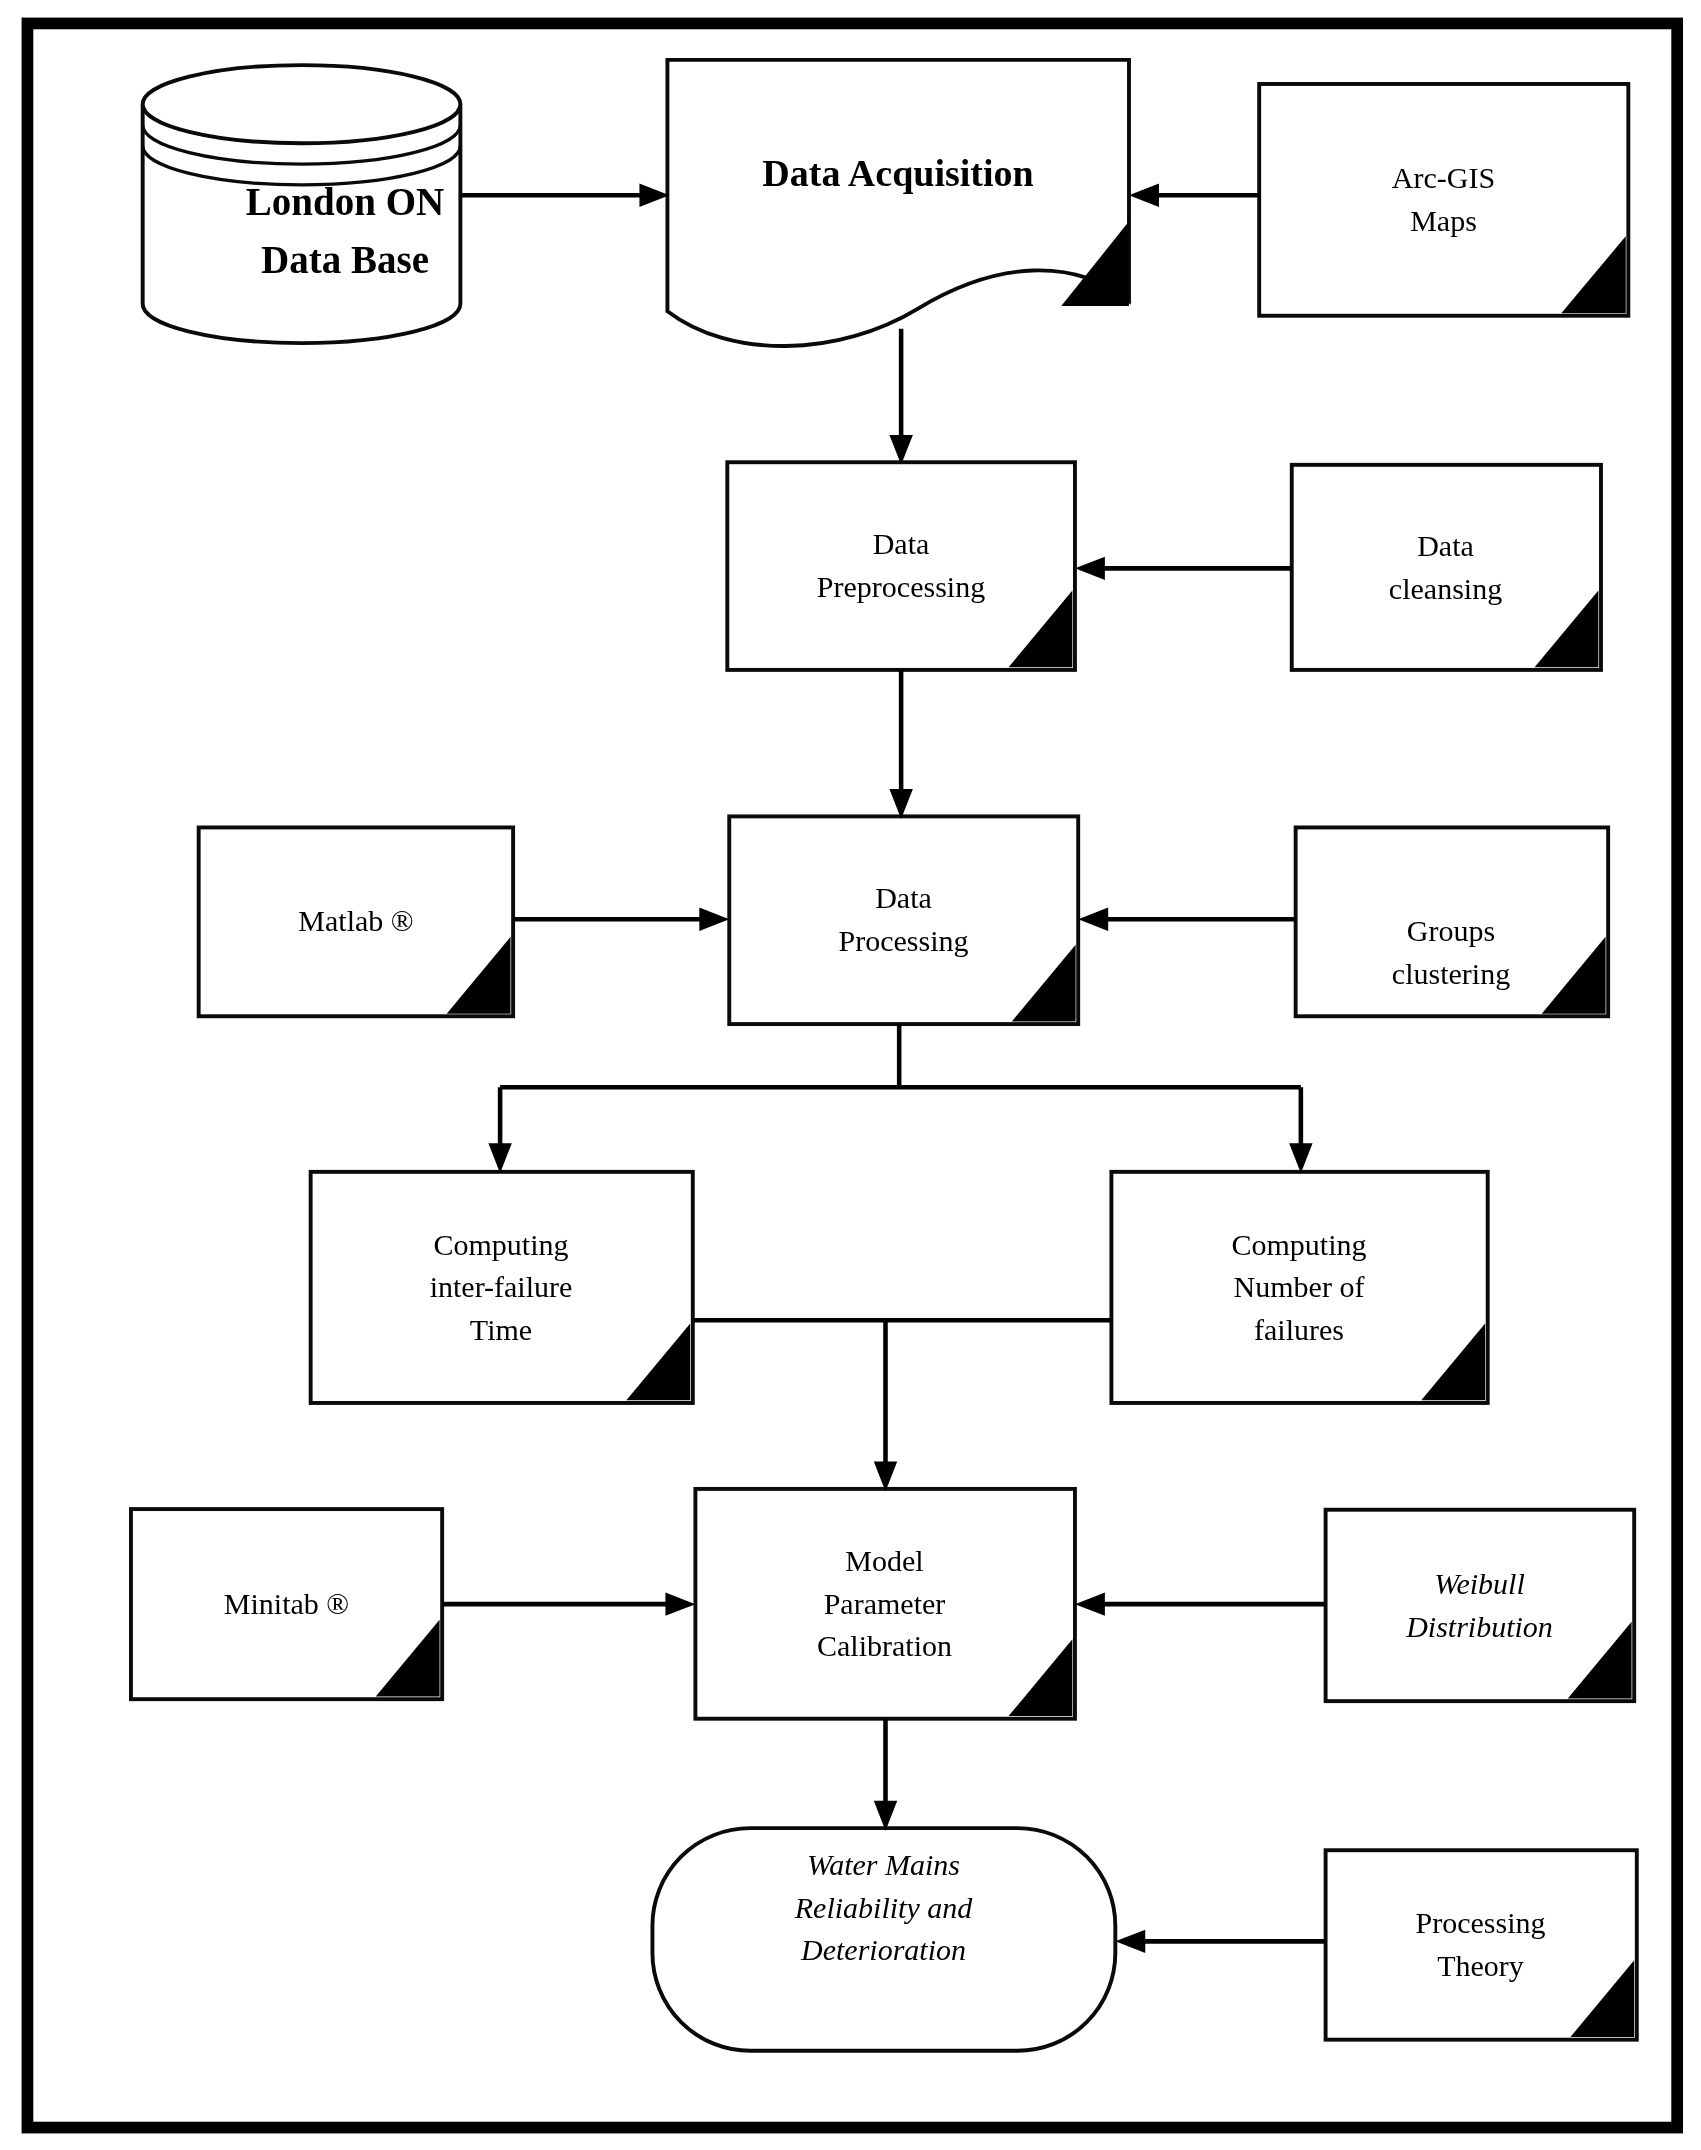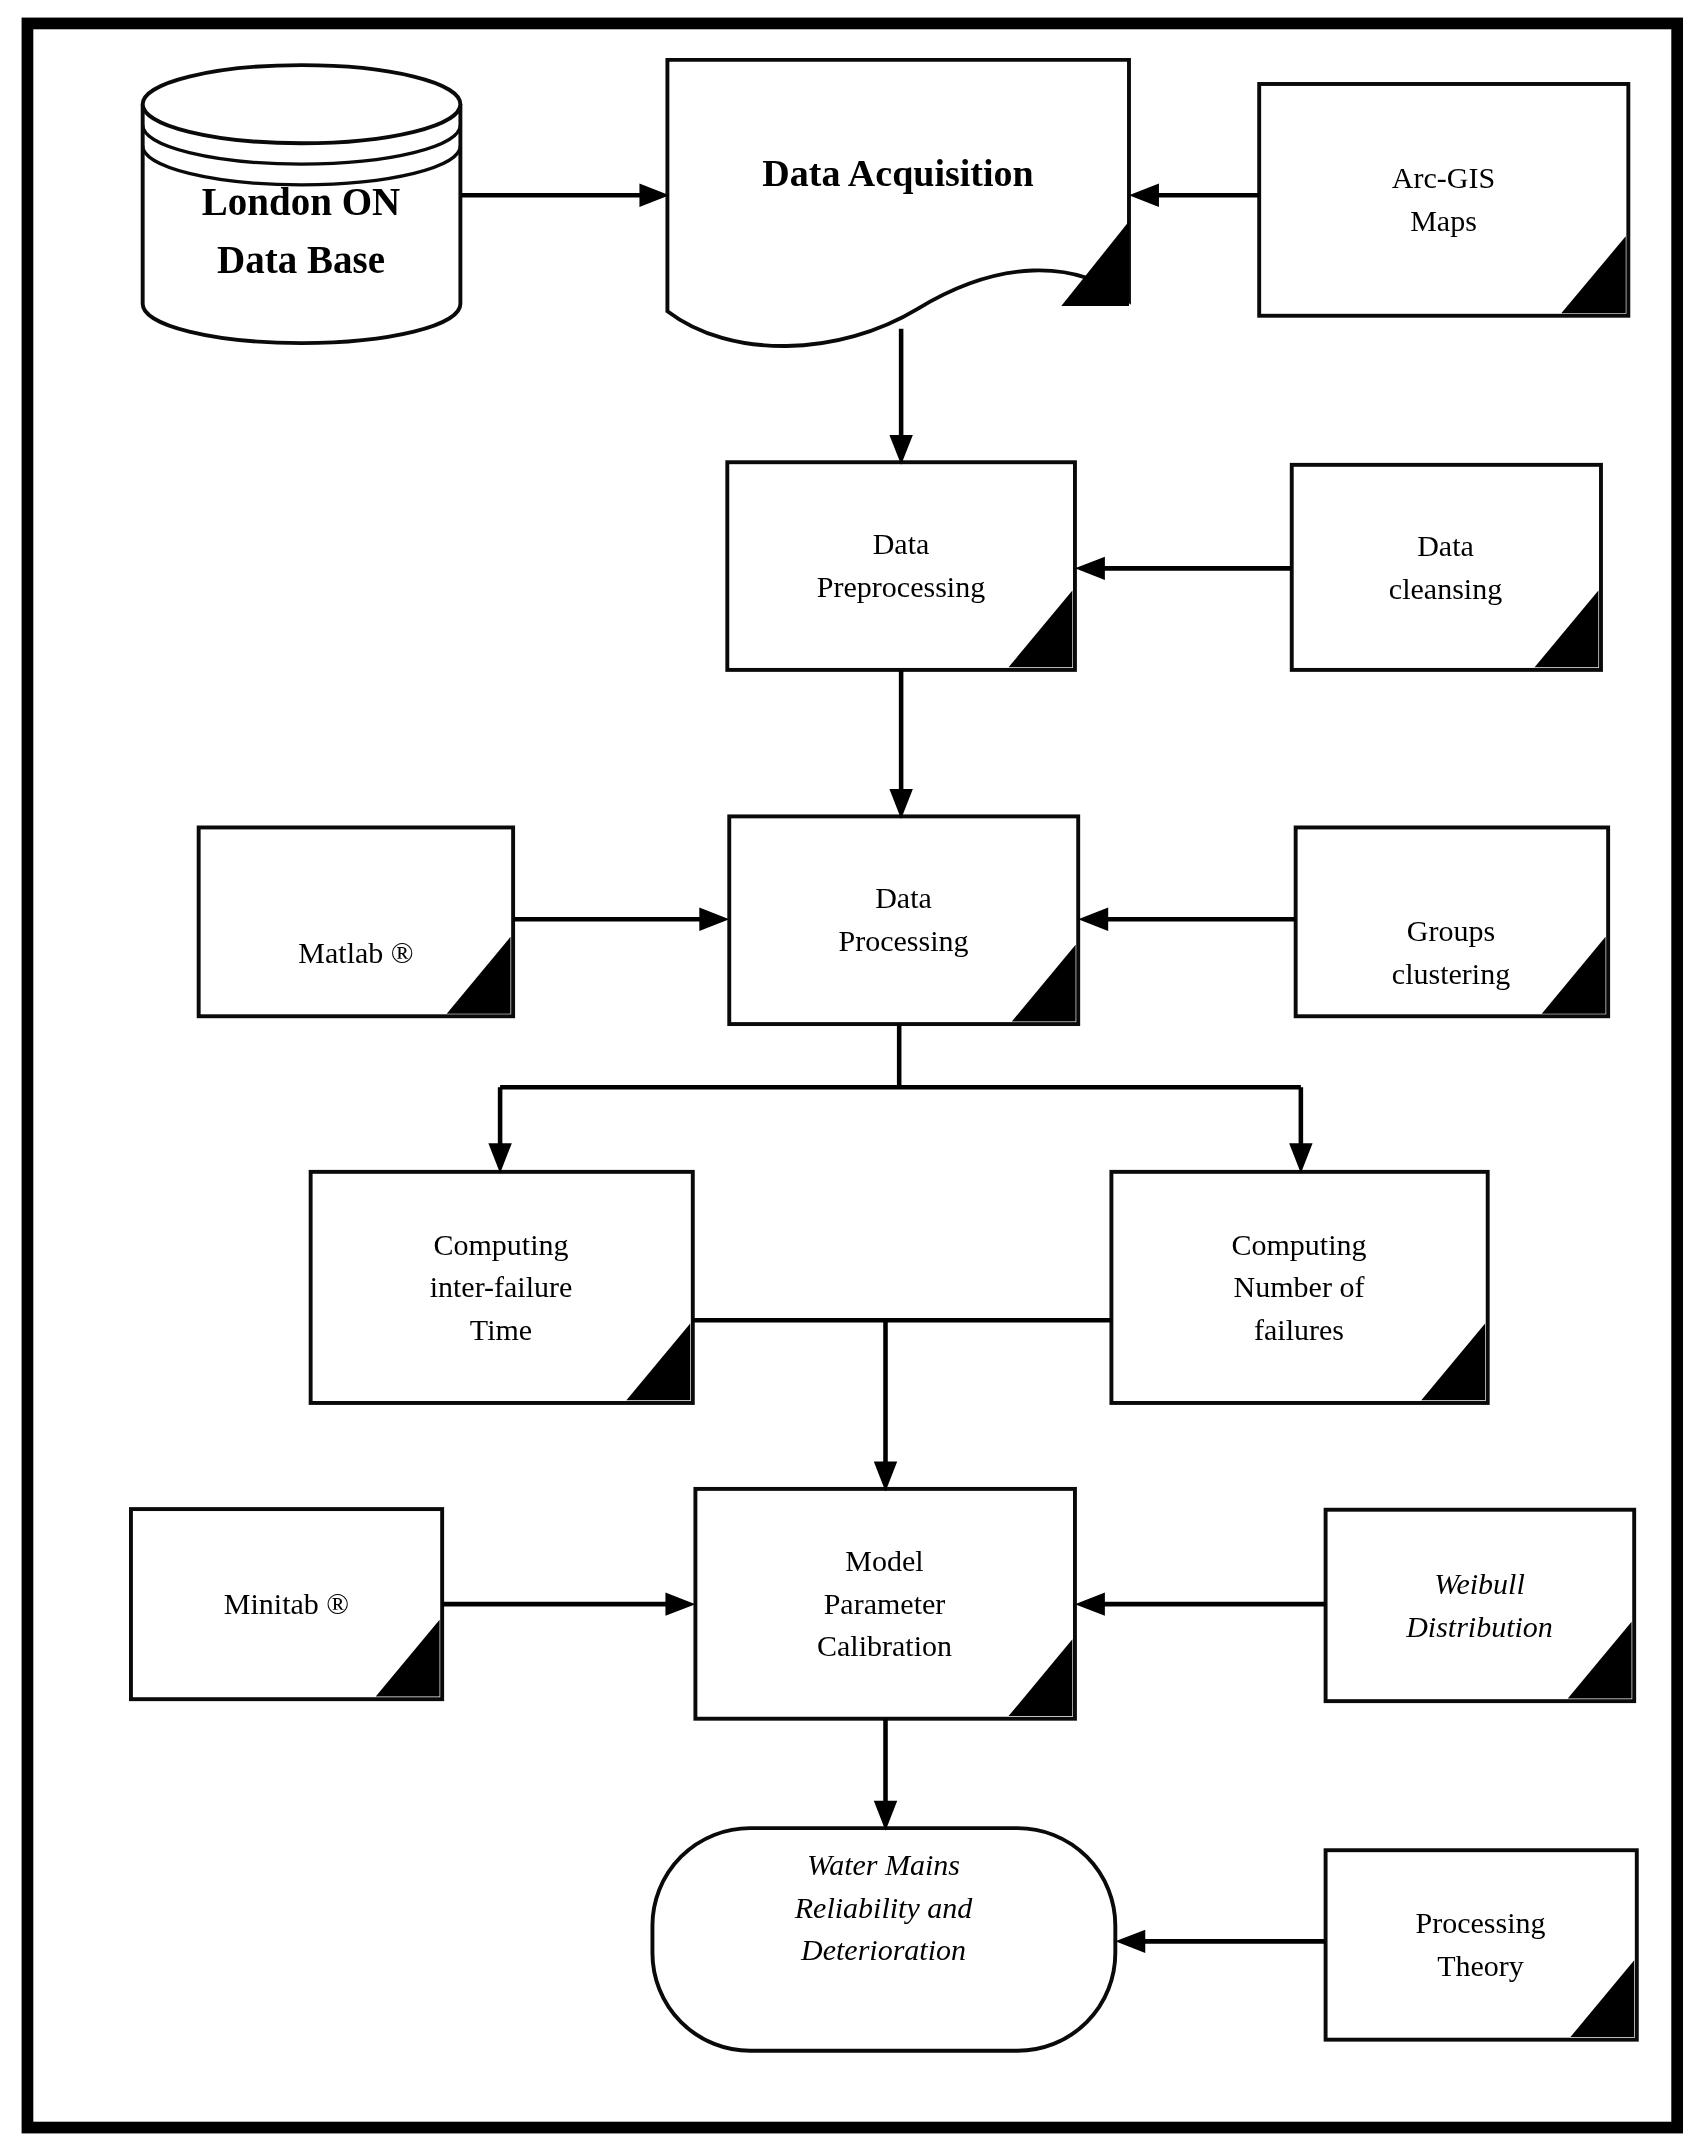--- a/index.html
+++ b/index.html
@@ -29,21 +29,21 @@
     justify-content: center;
     text-align: center;
     white-space: pre-line;
     font-size: 30px;
     line-height: 1.42;
     color: #000000;
     z-index: 2;
     pointer-events: none;
   }
   .node-label.title { font-size: 38px; font-weight: bold; }
-  .node-label.db { font-size: 39px; font-weight: bold; line-height: 1.5; }
+  .node-label.db { font-size: 39px; font-weight: bold; line-height: 1.5; padding-left: 44px; }
 </style>
 </head>
 <body>
 
 <div id="canvas">
 
   <svg id="shapes" viewBox="0 0 2614 3304" xmlns="http://www.w3.org/2000/svg">
 
     <rect x="42" y="36" width="2534" height="3232" fill="none" stroke="#000000" stroke-width="18"></rect>
 
@@ -137,21 +137,21 @@
 
   <div class="node-label" style="left:1259px; top:84px;  width:369px; height:232px;">Arc-GIS
 Maps</div>
 
   <div class="node-label" style="left:727px; top:462px;  width:348px; height:208px;">Data
 Preprocessing</div>
 
   <div class="node-label" style="left:1291px; top:465px;  width:309px; height:205px;">Data
 cleansing</div>
 
-  <div class="node-label" style="left:199px;  top:859px; width:314px; height:189px;text-align:right;">Matlab ®</div>
+  <div class="node-label" style="left:199px;  top:827px; width:314px; height:189px;text-align:right;">Matlab ®</div>
 
   <div class="node-label" style="left:729px; top:816px; width:349px; height:208px;">Data
 Processing</div>
 
   <div class="node-label" style="left:1295px; top:827px; width:312px; height:189px;margin-top:31px;">Groups
 clustering</div>
 
   <div class="node-label" style="left:310px;  top:1172px; width:382px; height:231px;">Computing
 inter-failure
 Time</div>

